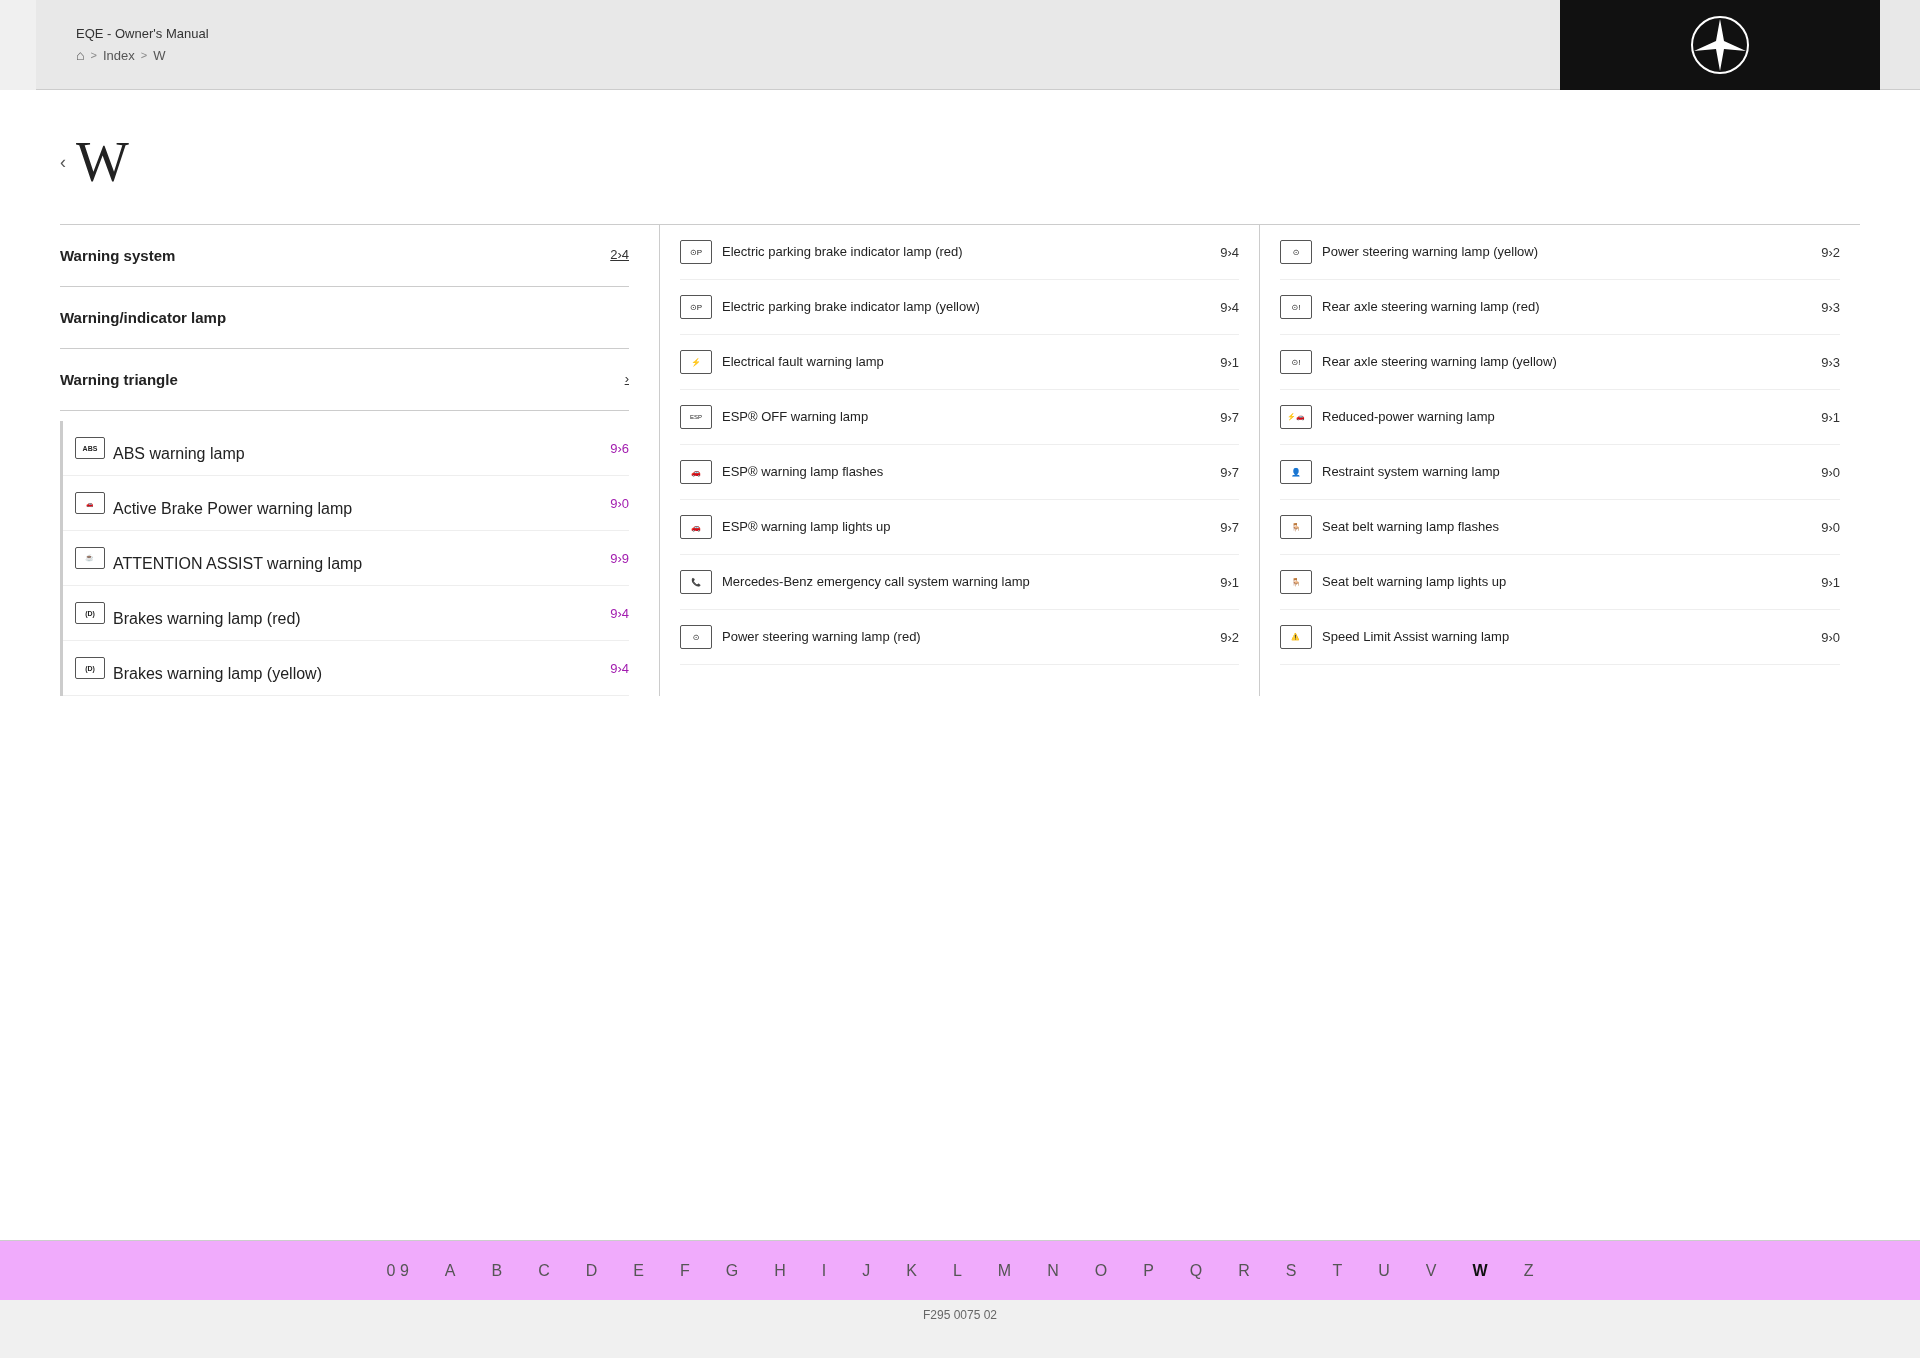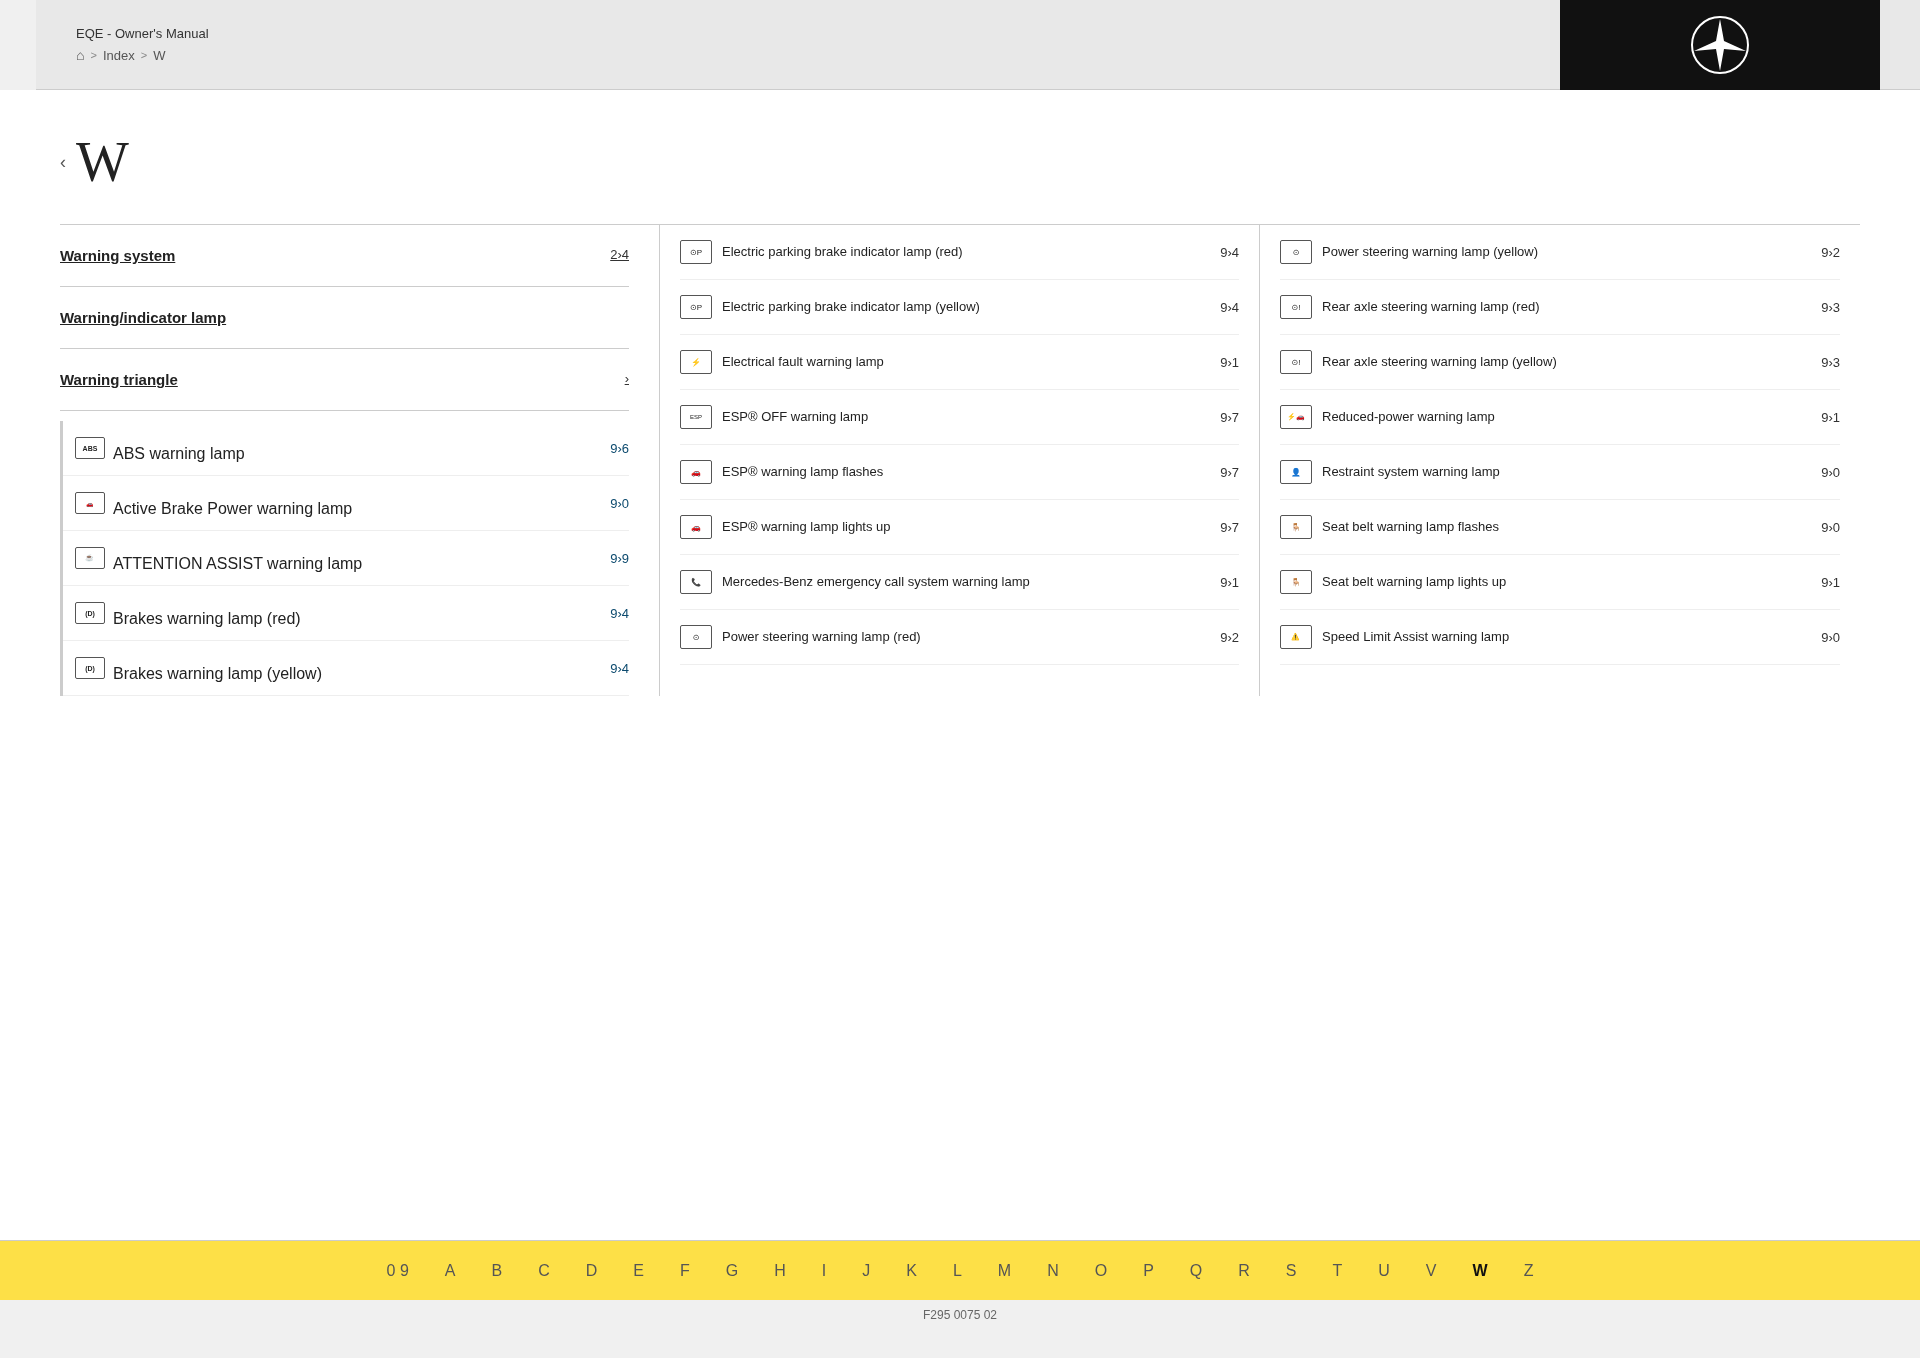--- a/index.html
+++ b/index.html
@@ -93,21 +93,20 @@
       border-right: 1px solid #ccc;
       padding-right: 30px;
     }
     .section-header-item {
       padding: 22px 0;
       border-bottom: 1px solid #ccc;
     }
     .section-header-item .item-label {
       font-weight: bold;
       font-size: 15px;
-      text-decoration: underline;
     }
     .section-header-item .item-ref {
       float: right;
       font-size: 13px;
       color: #333;
       text-decoration: underline;
     }
 
     .sub-items-section {
       border-left: 3px solid #ccc;
@@ -133,21 +132,21 @@
       flex-shrink: 0;
       position: relative;
     }
     .sub-item-label {
       flex: 1;
       font-size: 16px;
       margin-top: 12px;
     }
     .sub-item-ref {
       font-size: 13px;
-      color: #0c4a6e;
+      color: #a21caf;
       white-space: nowrap;
     }
 
     
     .mid-col, .right-col {
       padding: 0 20px;
       border-right: 1px solid #ccc;
     }
     .right-col {
       border-right: none;
@@ -177,21 +176,21 @@
       line-height: 1.4;
     }
     .col-item-ref {
       font-size: 13px;
       color: #333;
       white-space: nowrap;
     }
 
     
     .footer-bar {
-      background: #fde047;
+      background: #f0abfc;
       height: 60px;
       display: flex;
       align-items: center;
       justify-content: center;
       gap: 0;
       border-top: 1px solid #ccc;
       position: relative;
     }
     .footer-letter {
       padding: 0 18px;

